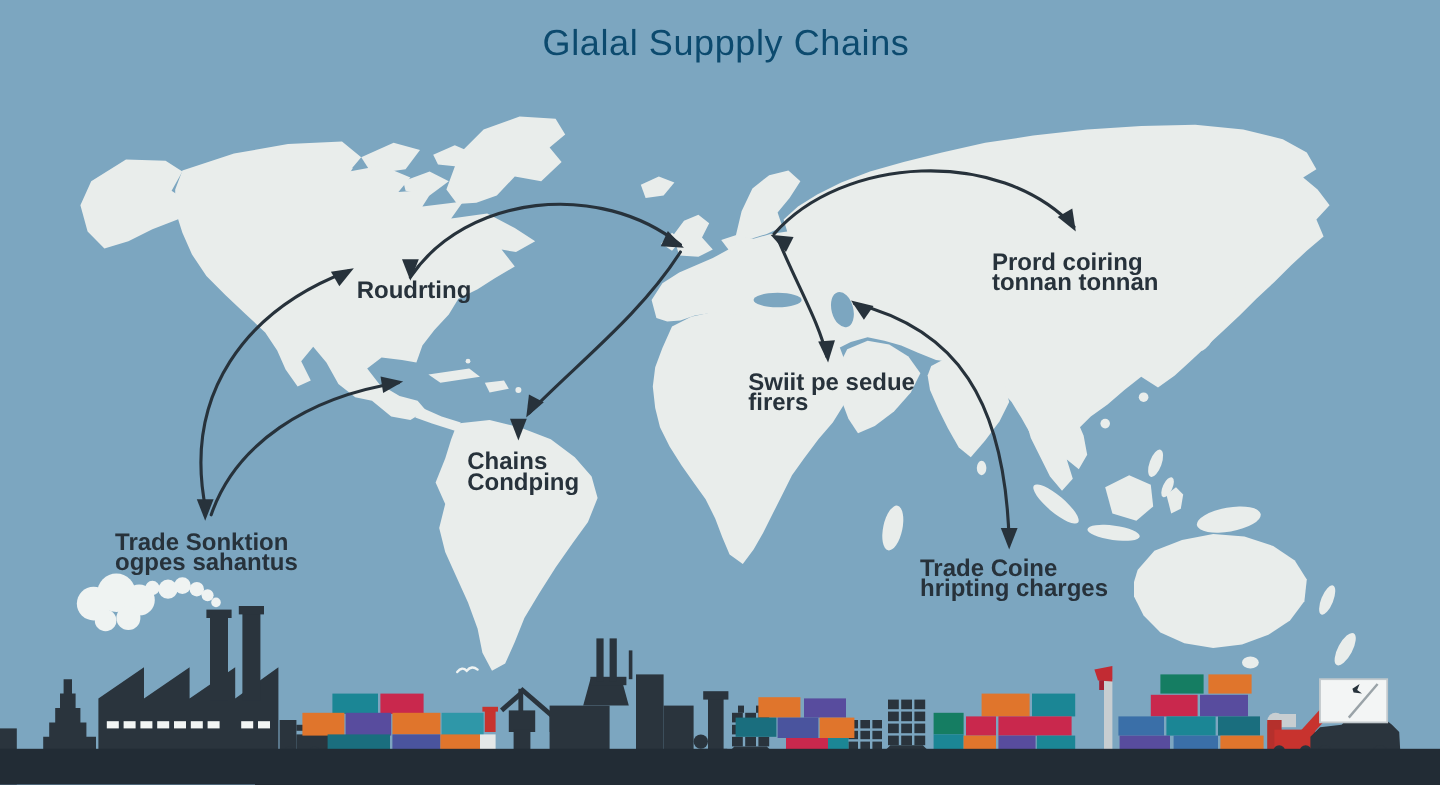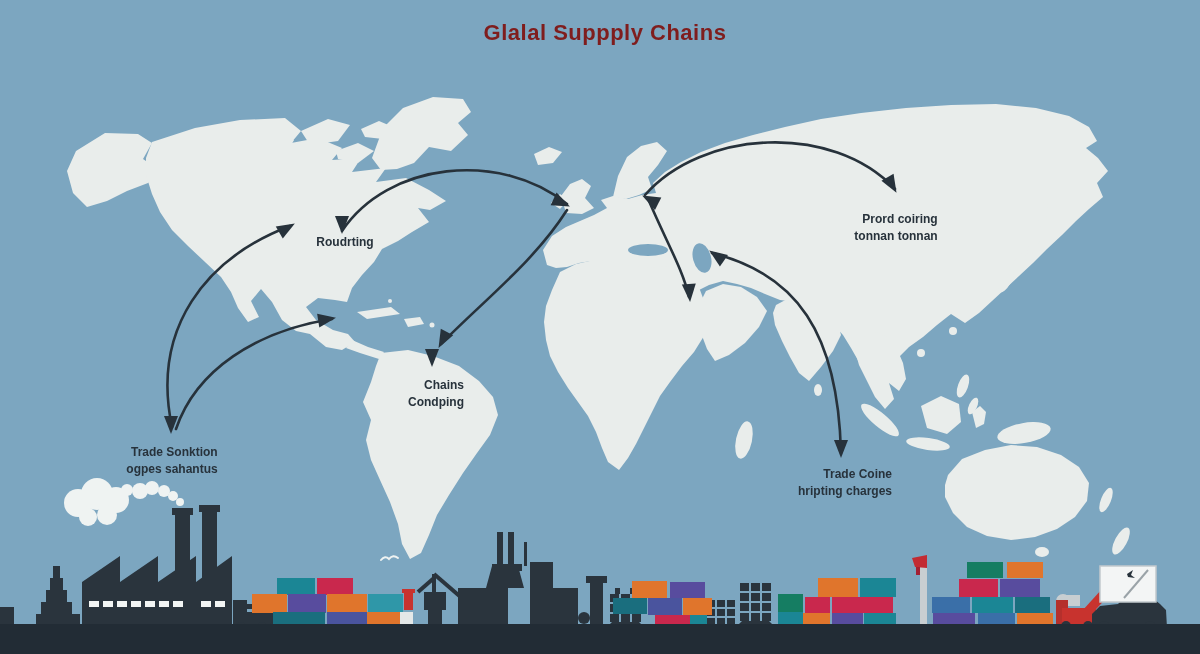--- a/index.html
+++ b/index.html
@@ -3,25 +3,25 @@
 <meta charset="utf-8">
 <style>
   html,body{margin:0;padding:0;background:#4a5a66;}
   .stage{
     position:relative;width:1200px;height:654px;overflow:hidden;
     background:#7CA6C0;font-family:"Liberation Sans",sans-serif;
   }
   .stage svg{position:absolute;left:0;top:0;}
   .page-title{
     position:absolute;top:20px;left:605px;transform:translateX(-50%);
-    font-size:22px;font-weight:700;color:#7f1d1d;letter-spacing:.5px;white-space:nowrap;
+    font-size:30px;font-weight:400;color:#0c4a6e;letter-spacing:.5px;white-space:nowrap;
   }
   .map-label{
     position:absolute;transform:translateX(-50%);
-    text-align:right;color:#27323B;font-size:12px;font-weight:700;
+    text-align:left;color:#27323B;font-size:20px;font-weight:700;
     line-height:17px;white-space:nowrap;
   }
   .map-label span{display:block;}
   .route{fill:none;stroke:#27323B;stroke-width:2.6;stroke-linecap:round;}
   .route-head{fill:#27323B;stroke:none;}
 </style>
 </head>
 <body>
 
 <div class="stage">
@@ -295,20 +295,24 @@
   <div class="page-title">Glalal Suppply Chains</div>
 
   <div class="map-label" style="left:345px;top:234px;">
     <span>Roudrting</span>
     <span></span>
   </div>
   <div class="map-label" style="left:896px;top:211px;">
     <span>Prord coiring</span>
     <span>tonnan tonnan</span>
   </div>
+  <div class="map-label" style="left:693px;top:311px;">
+    <span>Swiit pe sedue</span>
+    <span>firers</span>
+  </div>
   <div class="map-label" style="left:436px;top:377px;">
     <span>Chains</span>
     <span>Condping</span>
   </div>
   <div class="map-label" style="left:172px;top:444px;">
     <span>Trade Sonktion</span>
     <span>ogpes sahantus</span>
   </div>
   <div class="map-label" style="left:845px;top:466px;">
     <span>Trade Coine</span>

